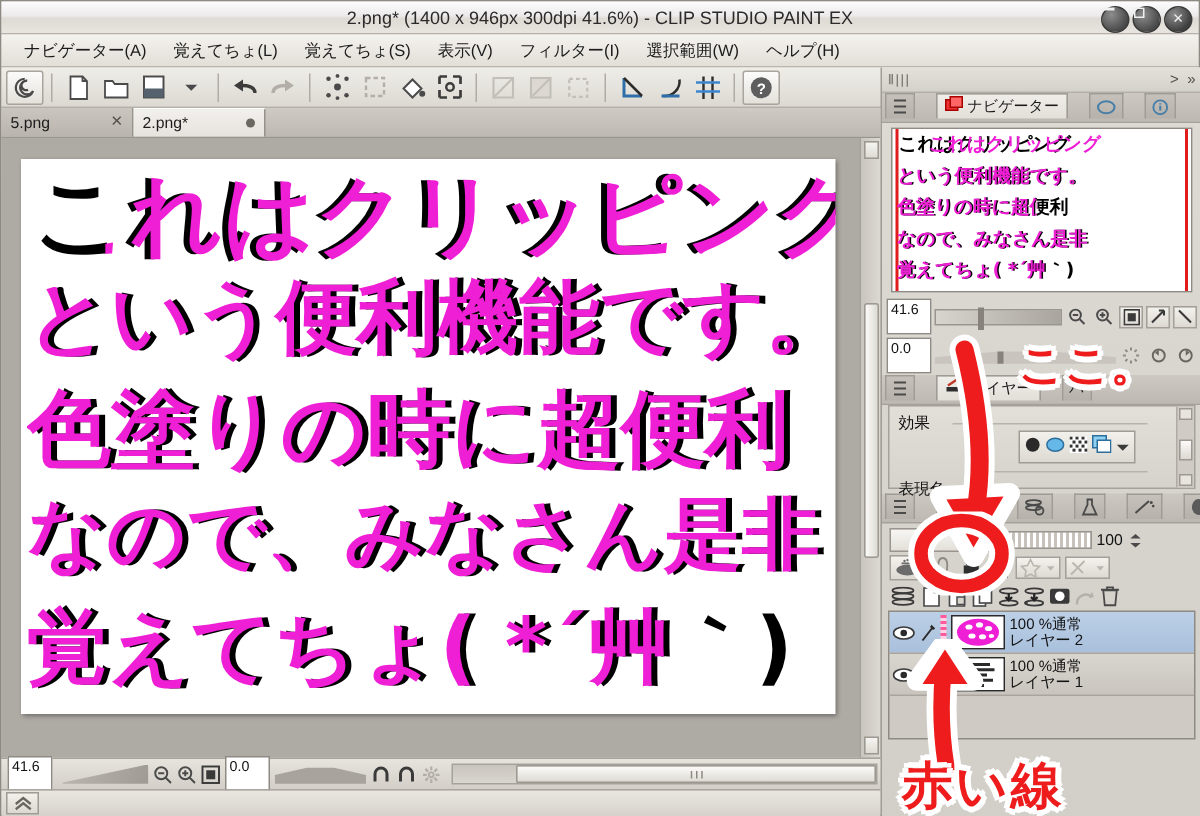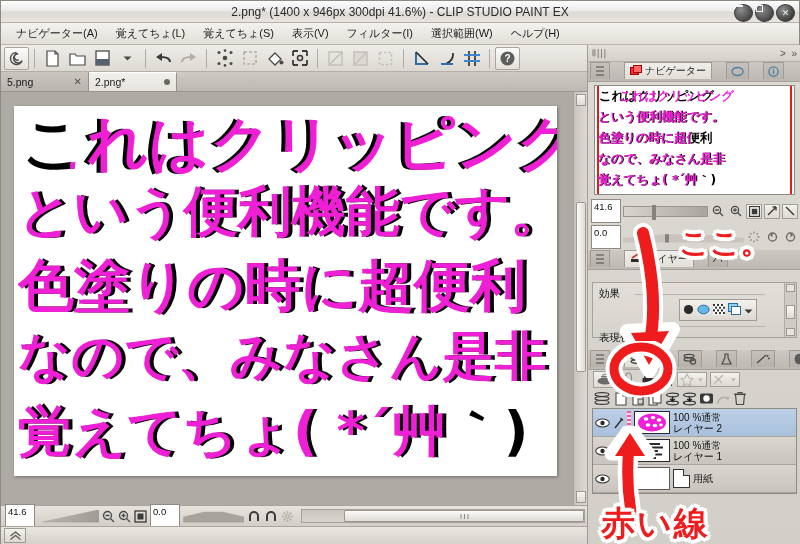--- a/index.html
+++ b/index.html
@@ -115,21 +115,21 @@
   .np-line{position:absolute;left:4px;white-space:nowrap;font-weight:bold;font-size:12.5px;
     font-family:"DejaVu Sans","Liberation Sans",sans-serif;}
   .slider-row{display:flex;align-items:center;gap:2px;padding:1px 3px;}
   .track{flex:1;height:11px;border:1px solid #9a968f;box-sizing:border-box;position:relative;
     background:linear-gradient(90deg,#d8d5ce,#a9a59e);}
   .track.w2{background:#c9c5be;clip-path:polygon(0 100%,0 60%,35% 25%,65% 25%,100% 60%,100% 100%);border:none;}
   .knob{position:absolute;top:-2px;width:4px;height:15px;background:#87837c;}
   .ibtn{width:16px;height:15px;display:flex;align-items:center;justify-content:center;
     border:1px solid #a4a099;background:linear-gradient(#f4f2ee,#ddd9d2);box-sizing:border-box;}
   .ibtn.noborder{border:none;background:none;}
-  .prop{margin:12px 4px;background:linear-gradient(#e2dfd8,#d6d3cc);border:1px solid #a6a29b;
+  .prop{margin:0 4px;background:linear-gradient(#e2dfd8,#d6d3cc);border:1px solid #a6a29b;
     height:56px;position:relative;box-sizing:border-box;text-align:right;}
   .prop-label{position:absolute;font-size:10.5px;color:#111;}
   .prop-line{position:absolute;height:1px;background:#b8b4ad;}
   .blendrow{display:flex;align-items:center;gap:3px;padding:3px 5px 1px 5px;}
   .combo{width:76px;height:16px;background:linear-gradient(#f7f6f3,#e3e0d9);
     border:1px solid #9a968f;box-sizing:border-box;display:flex;align-items:center;
     justify-content:flex-end;padding-right:3px;}
   .opbar{width:56px;height:12px;border:1px solid #9a968f;box-sizing:border-box;
     background:repeating-linear-gradient(90deg,#fff 0 2px,#c6c2bb 2px 4px);}
   .opval{font-size:10.5px;color:#111;}
@@ -628,20 +628,37 @@
           </svg>
       </div>
       <div class="ptab mini">
         <svg width="15" height="12" viewBox="0 0 15 12">
             <ellipse cx="5" cy="6" rx="4.4" ry="5.3" fill="#5a5a5a"></ellipse>
             <path d="M7 3.5c4-2 7 1 6 4" fill="none" stroke="#9a5a2a" stroke-width="1.6"></path>
           </svg>
       </div>
     </div>
 
+    <div class="blendrow">
+      <div class="combo">
+        <svg width="9" height="7" viewBox="0 0 9 7">
+            <path d="M0.5 1.5h8l-4 4z" fill="#3a3a3a"></path>
+          </svg>
+      </div>
+      <div class="opbar"></div>
+      <div class="opval">100</div>
+      <div class="spin">
+        <svg width="8" height="5" viewBox="0 0 8 5">
+            <path d="M0.5 4 4 1l3.5 3z" fill="#4a4a4a"></path>
+          </svg>
+        <svg width="8" height="5" viewBox="0 0 8 5">
+            <path d="M0.5 1 4 4l3.5-3z" fill="#4a4a4a"></path>
+          </svg>
+      </div>
+    </div>
 
     <div class="lockrow">
       <div style="width:24px;height:17px;border:1px solid #a4a099;background:linear-gradient(#f4f2ee,#ddd9d2);box-sizing:border-box;">
         <svg width="20" height="13" viewBox="0 0 20 13" style="margin:1px 0 0 1px;">
             <ellipse cx="10" cy="8" rx="7.5" ry="3.6" fill="#6b6b6b"></ellipse>
             <path d="M6 3.6h8" stroke="#6b6b6b" stroke-width="1.1"></path>
             <g fill="#6b6b6b">
               <circle cx="8" cy="2" r="0.8"></circle>
               <circle cx="10" cy="1.4" r="0.8"></circle>
               <circle cx="12" cy="2" r="0.8"></circle>
@@ -807,35 +824,20 @@
                 <rect x="3" y="17" width="18" height="2"></rect>
               </g>
             </svg>
         </div>
         <div class="ltext">
           <div>100 %通常</div>
           <div>レイヤー 1</div>
         </div>
       </div>
 
-      <div class="lrow">
-        <div class="eye">
-          <svg width="15" height="10" viewBox="0 0 15 10">
-              <ellipse cx="7.5" cy="5" rx="6.8" ry="4" fill="#fff" stroke="#3a3a3a" stroke-width="1.1"></ellipse>
-              <circle cx="7.5" cy="5" r="2.2" fill="#2a2a2a"></circle>
-            </svg>
-        </div>
-        <div class="pen"></div>
-        <div style="width:4px;"></div>
-        <div class="thumb" style="border-color:#5a5a5a;"></div>
-        <div class="papericon"></div>
-        <div class="ltext">
-          <div>用紙</div>
-        </div>
-      </div>
 
     </div>
   </div>
 
   <svg class="annosvg" style="left:586px;top:220px;width:214px;height:200px;">
 
     <g>
       <path d="M56 12 C 66 52, 70 90, 62 126" stroke="#fff" stroke-width="20" fill="none" stroke-linecap="round"></path>
       <path d="M40 110 L62 150 L86 108 Z" fill="#fff" stroke="#fff" stroke-width="14" stroke-linejoin="round"></path>
       <path d="M56 12 C 66 52, 70 90, 62 126" stroke="#ee1c1c" stroke-width="12" fill="none" stroke-linecap="round"></path>

